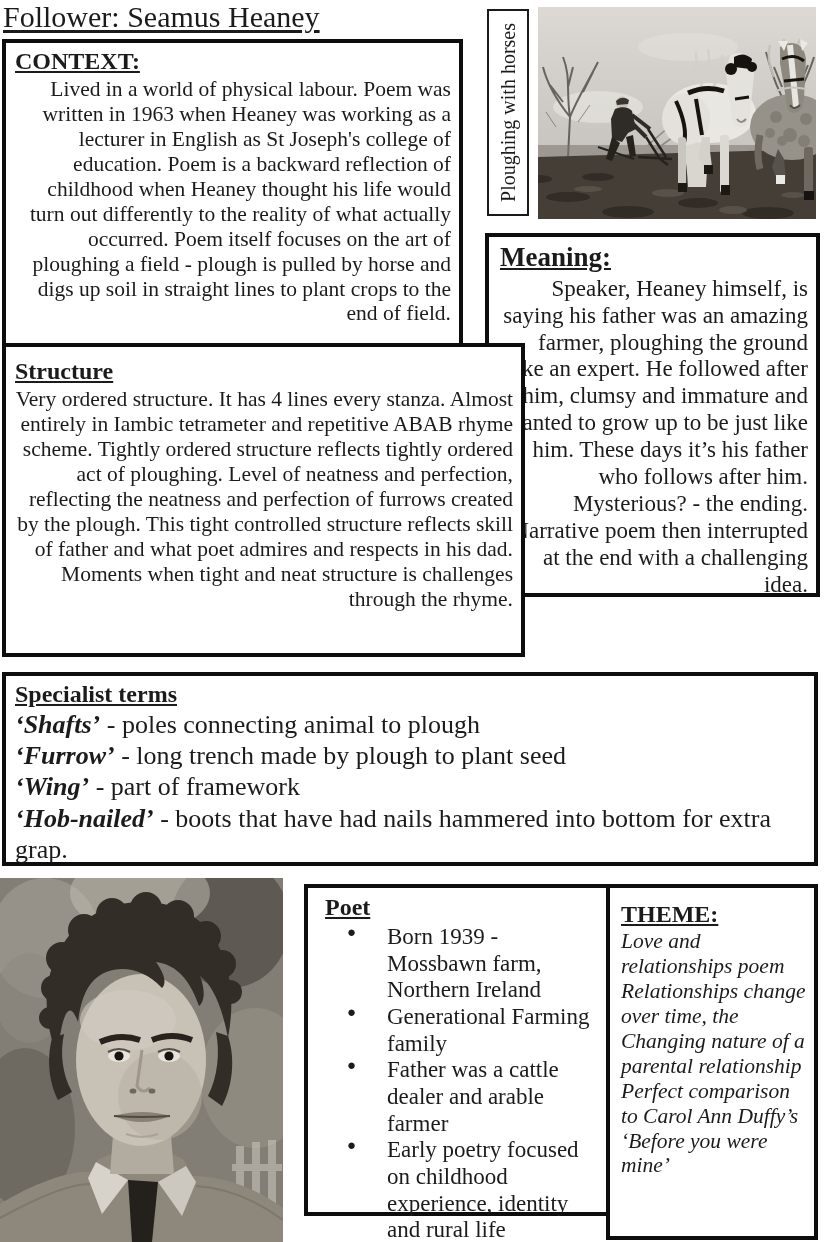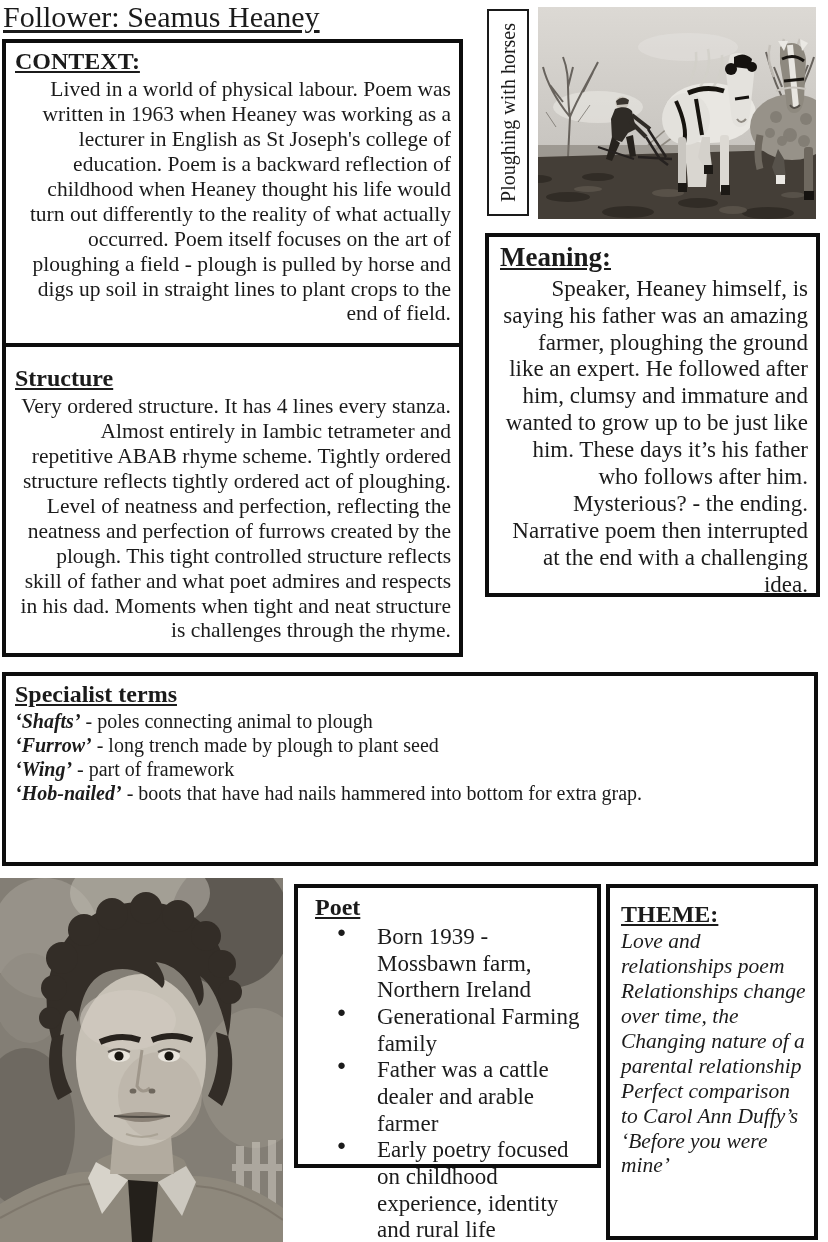--- a/index.html
+++ b/index.html
@@ -32,21 +32,21 @@
   }
   .body-text {
     font-size: 21.5px;
     line-height: 1.16;
     margin: 1px 0 0 0;
     text-align: right;
   }
   
   .context-box { left: 2px; top: 39px; width: 461px; height: 325px; padding: 3px 8px 0 9px; }
   
-  .structure-box { left: 2px; top: 343px; width: 461px; height: 314px; padding: 16px 8px 0 9px; }
+  .structure-box { left: 2px; top: 343px; width: 523px; height: 314px; padding: 9px 8px 0 9px; }
   
   .vlabel-box {
     position: absolute; left: 487px; top: 9px; width: 42px; height: 207px;
     border: 2px solid #1a1a1a; background: #fff;
     display: flex; align-items: center; justify-content: center;
   }
   .vlabel-box span {
     writing-mode: vertical-rl;
     transform: rotate(180deg);
     font-size: 20px;
@@ -55,24 +55,24 @@
   
   .figure { position: absolute; overflow: hidden; line-height: 0; }
   .horses-figure { left: 538px; top: 7px; width: 278px; height: 212px; }
   .portrait-figure { left: 0px; top: 878px; width: 283px; height: 364px; }
   
   .meaning-box { left: 485px; top: 233px; width: 335px; height: 364px; padding: 4px 8px 0 11px; }
   .meaning-box .heading { font-size: 27px; }
   .meaning-box .body-text { font-size: 23px; line-height: 1.17; }
   
   .specialist-box { left: 2px; top: 672px; width: 816px; height: 194px; padding: 3px 10px 16px 9px; }
-  .term-row { font-size: 20px; line-height: 1.2; }
+  .term-row { font-size: 26px; line-height: 1.2; }
   .term { font-weight: 700; font-style: italic; }
   
-  .poet-box { left: 294px; top: 884px; width: 307px; height: 284px; padding: 4px 8px 0 17px; }
+  .poet-box { left: 304px; top: 884px; width: 307px; height: 332px; padding: 4px 8px 0 17px; }
   .poet-list { list-style: none; margin: 2px 0 0 0; padding: 0; font-size: 23px; line-height: 1.16; }
   .poet-list li { position: relative; padding-left: 62px; }
   .poet-list li::before {
     content: "\25CF";
     position: absolute; left: 22px; top: 0px;
     font-size: 15px;
   }
   
   .theme-box { left: 606px; top: 884px; width: 212px; height: 356px; padding: 11px 8px 0 11px; }
   .theme-line { margin: 0; font-size: 21.5px; line-height: 1.16; font-style: italic; }

